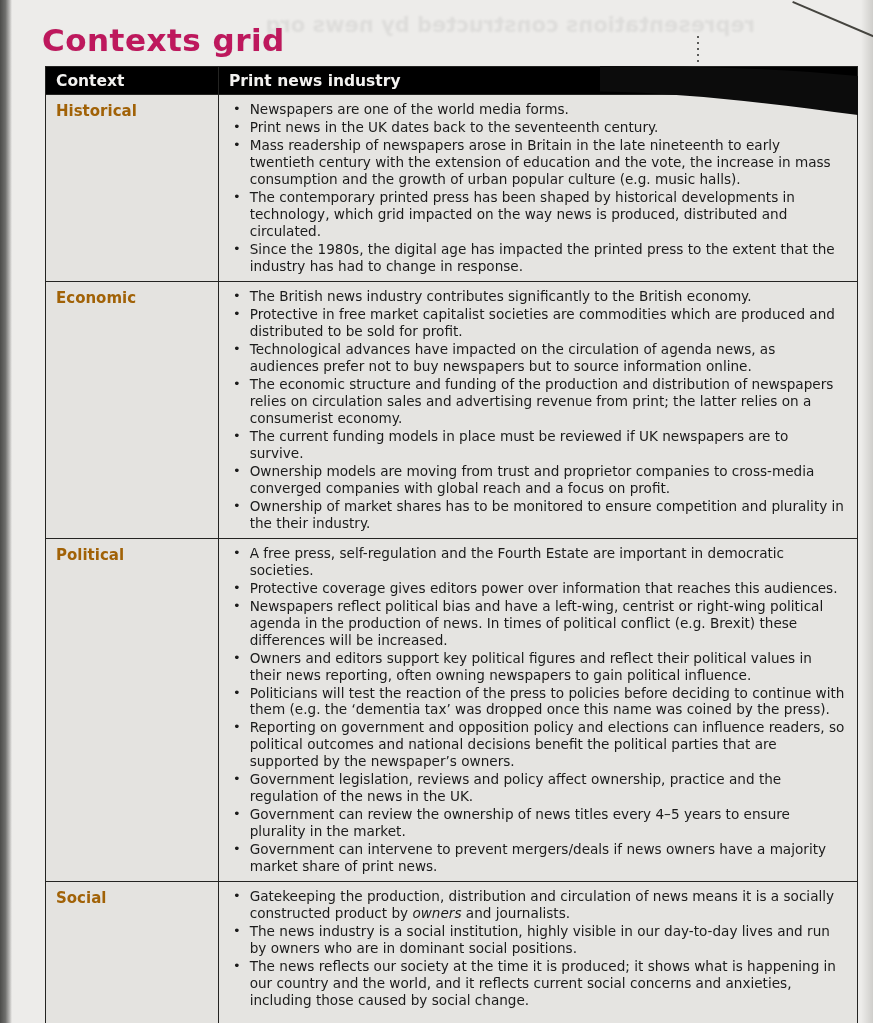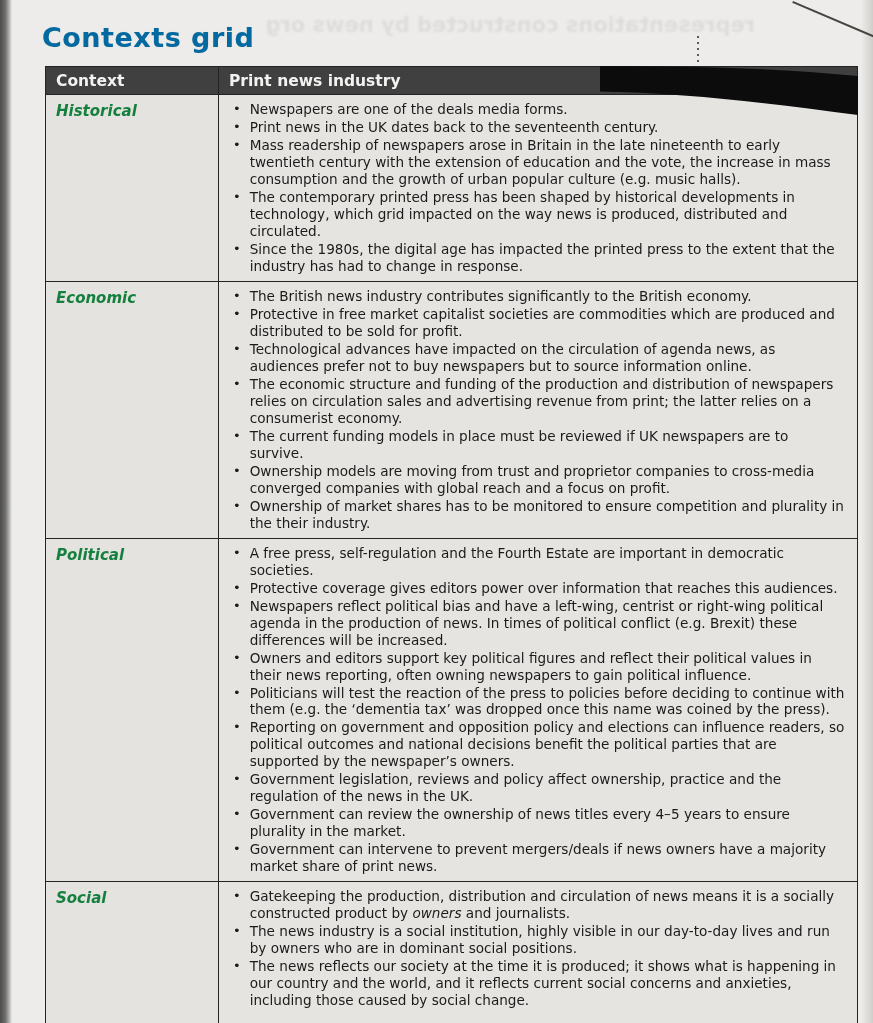--- a/index.html
+++ b/index.html
@@ -31,39 +31,39 @@
     position:absolute;width:2px;
     background:repeating-linear-gradient(180deg,#5a5a58 0 2px,rgba(0,0,0,0) 2px 6px);
   }
   .dots-top{left:697px;top:36px;height:28px;}
   .dots-bottom{left:699px;top:944px;height:70px;}
   .swoosh{position:absolute;left:600px;top:64px;width:258px;height:56px;}
 
   
   .page-title{
     position:absolute;left:42px;top:22px;
-    font-size:27px;font-weight:bold;letter-spacing:.5px;
-    color:#0369a1;text-shadow:0 0 1px #cfcecb;
+    font-size:31px;font-weight:bold;letter-spacing:.5px;
+    color:#be185d;text-shadow:0 0 1px #cfcecb;
   }
 
   
   table.grid{
     position:absolute;left:45px;top:66px;width:813px;
     border-collapse:collapse;background:#e5e4e1;
     table-layout:fixed;
   }
   table.grid th,table.grid td{border:1.6px solid #242422;}
   thead th{
-    background:#404040;color:#f3f2f0;text-align:left;
+    background:#000000;color:#f3f2f0;text-align:left;
     font-size:15.5px;font-weight:bold;padding:4px 10px;height:19px;
   }
   thead th.col-context{width:152px;}
   td.ctx{
-    vertical-align:top;font-weight:bold;font-size:15px;color:#15803d;
-    padding:7px 8px 4px 10px;background:#e4e3e0;font-style:italic;
+    vertical-align:top;font-weight:bold;font-size:15px;color:#a16207;
+    padding:7px 8px 4px 10px;background:#e4e3e0;
   }
   td.pts{
     vertical-align:top;font-size:13.6px;line-height:1.25;color:#1b1b1b;
     padding:6px 12px 5px 14px;background:#e5e4e1;
   }
   tbody tr:nth-child(1){height:166px;}
   tbody tr:nth-child(2){height:236px;}
   tbody tr:nth-child(3){height:308px;}
   tbody tr:nth-child(4){height:206px;}
   .bullet{display:flex;gap:9px;margin:0 0 1px 0;}
@@ -88,21 +88,21 @@
       <th class="col-context">Context</th>
       <th>Print news industry</th>
     </tr>
   </thead>
   <tbody>
       <tr>
         <td class="ctx">Historical</td>
         <td class="pts">
           <div class="bullet">
             <span class="dot">•</span>
-            <span class="btxt">Newspapers are one of the deals media forms.</span>
+            <span class="btxt">Newspapers are one of the world media forms.</span>
           </div>
           <div class="bullet">
             <span class="dot">•</span>
             <span class="btxt">Print news in the UK dates back to the seventeenth century.</span>
           </div>
           <div class="bullet">
             <span class="dot">•</span>
             <span class="btxt">Mass readership of newspapers arose in Britain in the late nineteenth to early twentieth century with the extension of education and the vote, the increase in mass consumption and the growth of urban popular culture (e.g. music halls).</span>
           </div>
           <div class="bullet">

